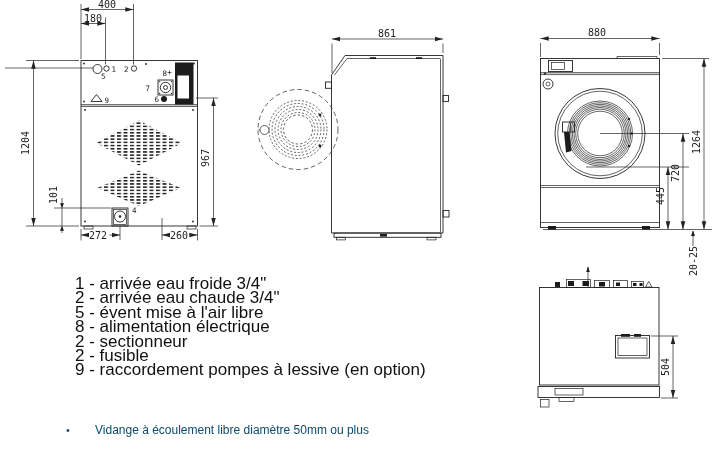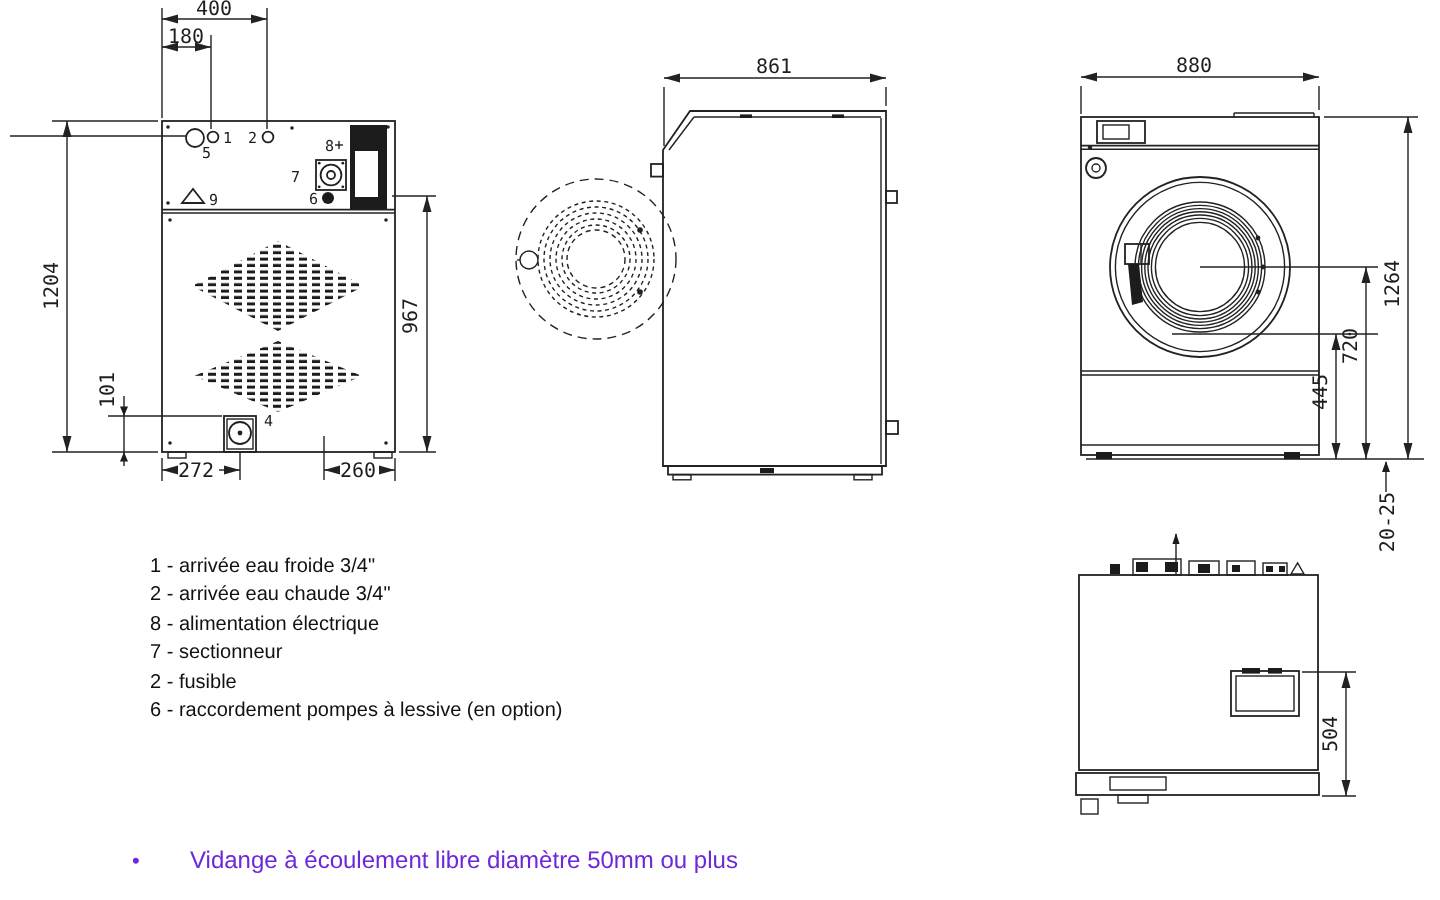--- a/index.html
+++ b/index.html
@@ -5,22 +5,22 @@
   html,body{margin:0;padding:0;background:#ffffff;}
   #stage{position:relative;width:720px;height:450px;background:#ffffff;overflow:hidden;
          font-family:"Liberation Sans",sans-serif;color:#151515;}
   svg{position:absolute;left:0;top:0;}
   svg text{font-family:"DejaVu Sans Mono",monospace;fill:#1d1d1d;}
   .dim{font-size:10px;}
   .co{font-size:7.5px;}
   .ln{stroke:#222;stroke-width:0.9;fill:none;}
   .thin{stroke:#222;stroke-width:0.7;fill:none;}
   .fillb{fill:#1c1c1c;stroke:none;}
-  #legend{position:absolute;left:75px;top:277px;font-size:10px;line-height:14.4px;color:#111;}
-  #footnote{position:absolute;left:66px;top:423px;font-size:12px;color:#6d28d9;}
+  #legend{position:absolute;left:75px;top:277px;font-size:17px;line-height:14.4px;color:#111;}
+  #footnote{position:absolute;left:66px;top:423px;font-size:12px;color:#0c4a6e;}
   #footnote .bullet{display:inline-block;width:29px;font-size:11px;}
 </style>
 </head>
 <body>
 
 <div id="stage">
 
 <svg width="720" height="450" viewBox="0 0 720 450">
   <defs>
     <marker id="arr" markerWidth="9" markerHeight="7" refX="8.2" refY="3" orient="auto-start-reverse" markerUnits="userSpaceOnUse">
@@ -265,23 +265,24 @@
     <line class="thin" x1="651" y1="336" x2="678" y2="336"></line>
     <line class="thin" x1="661" y1="398" x2="678" y2="398"></line>
     <line class="thin" x1="673" y1="336" x2="673" y2="398" marker-start="url(#arr)" marker-end="url(#arr)"></line>
     <text class="dim" x="668.5" y="367" text-anchor="middle" transform="rotate(-90 668.5 367)">504</text>
   </g>
 </svg>
 
 <div id="legend">
   <div>1 - arrivée eau froide 3/4"</div>
   <div>2 - arrivée eau chaude 3/4"</div>
+  <div>5 - évent mise à l'air libre</div>
   <div>8 - alimentation électrique</div>
-  <div>7 - sectionneur</div>
+  <div>2 - sectionneur</div>
   <div>2 - fusible</div>
-  <div>6 - raccordement pompes à lessive (en option)</div>
+  <div>9 - raccordement pompes à lessive (en option)</div>
 </div>
 
 <div id="footnote">
   <span class="bullet">•</span><span>Vidange à écoulement libre diamètre 50mm ou plus</span>
 </div>
 
 </div>
 
 </body></html>

